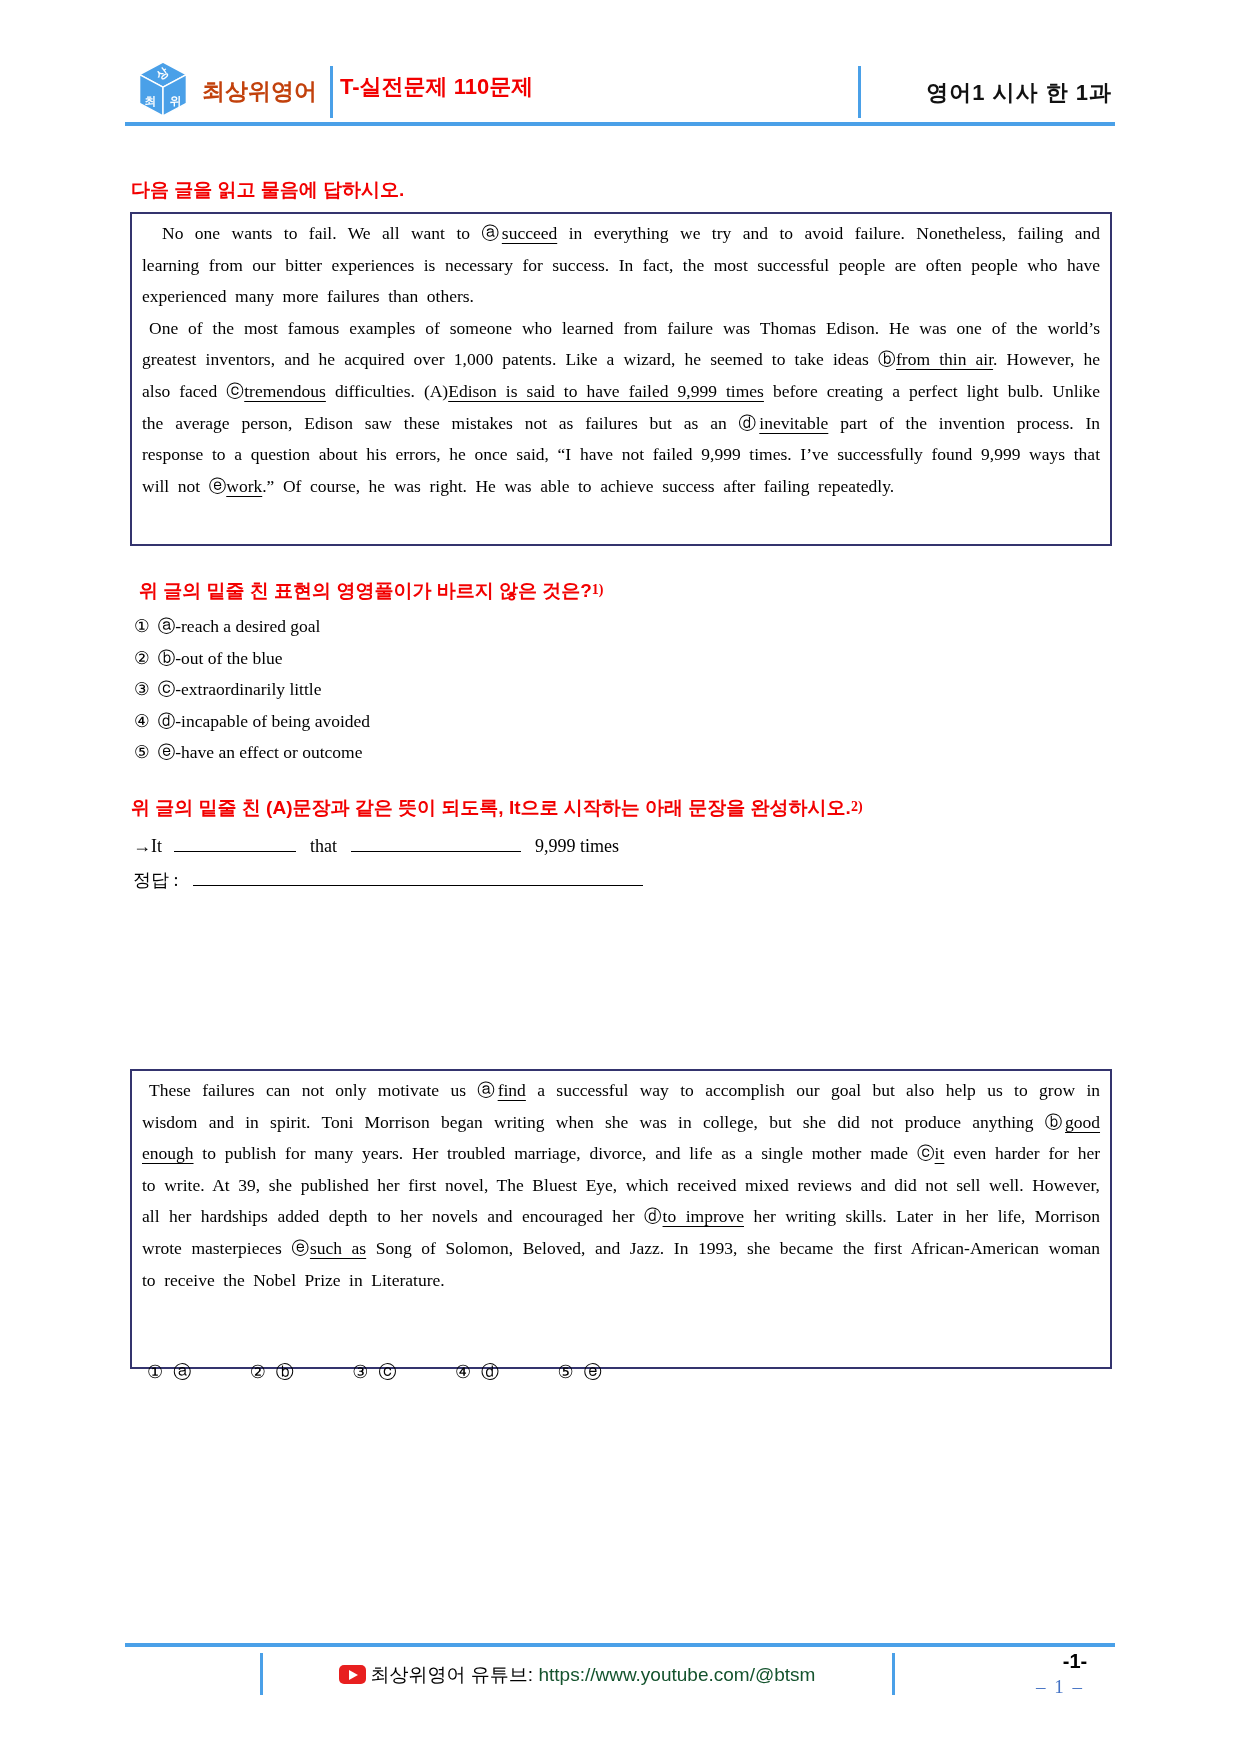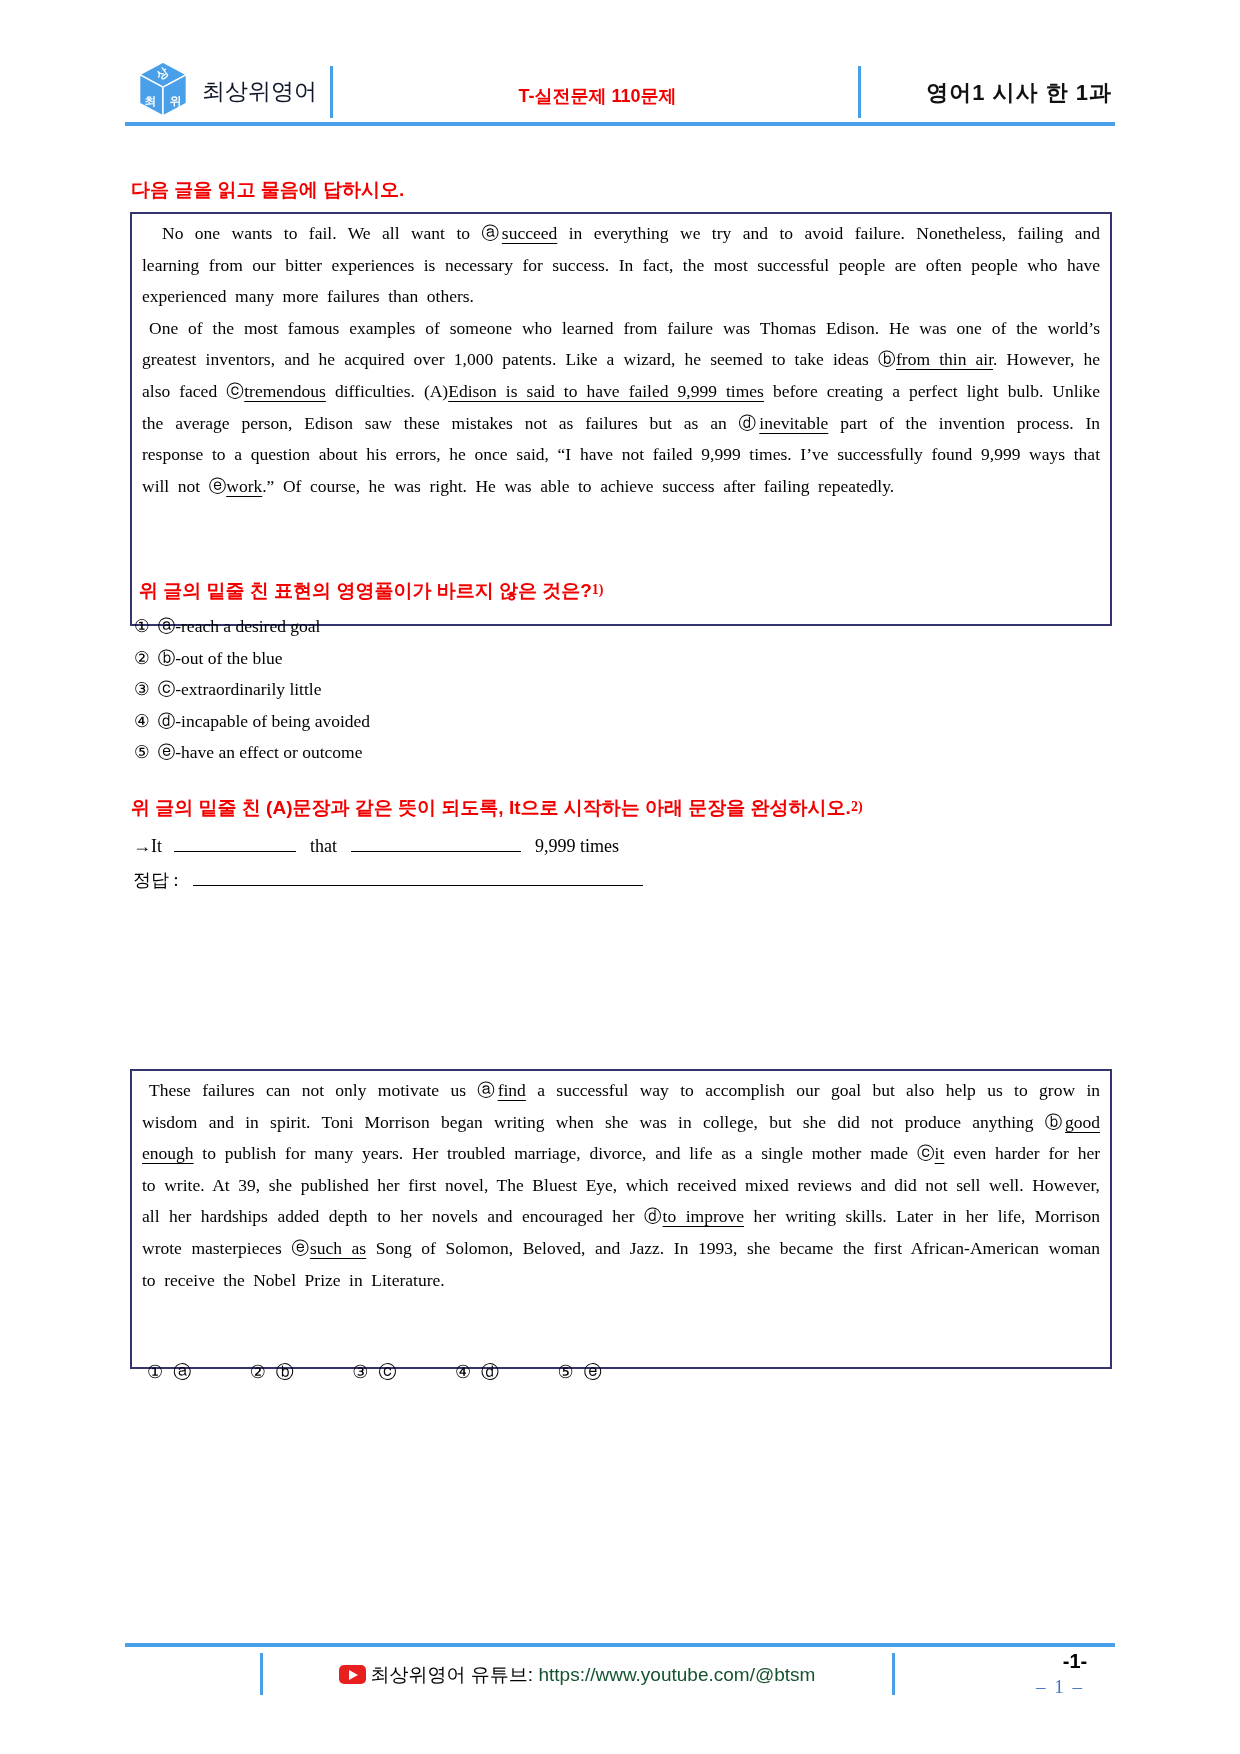--- a/index.html
+++ b/index.html
@@ -6,27 +6,27 @@
   body { background:#e8e8e8; }
   .page {
     position:relative; width:1240px; height:1754px; margin:0 auto;
     background:#ffffff; overflow:hidden;
     font-family:"Liberation Serif","DejaVu Serif",serif; color:#000;
   }
   
   .logo { position:absolute; left:136px; top:60px; width:54px; height:58px; }
   .brand { position:absolute; left:202px; top:76px;
     font-family:"Liberation Sans","DejaVu Sans",sans-serif;
-    font-weight:normal; font-size:23px; color:#0f172a; }
+    font-weight:bold; font-size:23px; color:#c2410c; }
   .vbar { position:absolute; width:3px; background:#4aa0e8; }
   .hbar1 { left:330px; top:66px; height:52px; }
   .hbar2 { left:858px; top:66px; height:52px; }
-  .hcenter { position:absolute; left:340px; top:84px; width:515px; text-align:center;
+  .hcenter { position:absolute; left:340px; top:72px; width:515px; text-align:left;
     font-family:"Liberation Sans","DejaVu Sans",sans-serif;
-    font-weight:bold; font-size:18px; color:#f20000; }
+    font-weight:bold; font-size:22px; color:#f20000; }
   .hright { position:absolute; left:862px; top:78px; width:250px; text-align:right;
     font-family:"Liberation Sans","DejaVu Sans",sans-serif;
     font-weight:bold; font-size:22px; color:#111; letter-spacing:1px; }
   .hline { position:absolute; left:125px; top:122px; width:990px; height:4px; background:#4aa0e8; }
   
   .redhead { position:absolute; font-family:"Liberation Sans","DejaVu Sans",sans-serif;
     font-weight:bold; font-size:19px; color:#f20000; }
   .qmarker { font-family:"Liberation Serif","DejaVu Serif",serif;
     font-size:14px; position:relative; top:-3px; font-weight:bold; }
   
@@ -84,21 +84,21 @@
     <div class="brand">최상위영어</div>
     <div class="vbar hbar1"></div>
     <div class="hcenter">T-실전문제 110문제</div>
     <div class="vbar hbar2"></div>
     <div class="hright">영어1 시사 한 1과</div>
     <div class="hline"></div>
   </div>
 
   <div class="redhead" style="left:131px; top:177px;">다음 글을 읽고 물음에 답하시오.</div>
 
-  <div class="pbox" style="top:212px; height:414px;">
+  <div class="pbox" style="top:212px; height:334px;">
     <p class="indent2"><span>No one wants to fail. We all want to </span><span>ⓐ</span><span class="useg">succeed</span><span> in everything we try and to avoid failure. Nonetheless, failing and learning from our bitter experiences is necessary for success. In fact, the most successful people are often people who have experienced many more failures than others.</span></p>
     <p class="indent1"><span>One of the most famous examples of someone who learned from failure was Thomas Edison. He was one of the world’s greatest inventors, and he acquired over 1,000 patents. Like a wizard, he seemed to take ideas </span><span>ⓑ</span><span class="useg">from thin air</span><span>. However, he also faced </span><span>ⓒ</span><span class="useg">tremendous</span><span> difficulties. (A)</span><span class="useg">Edison is said to have failed 9,999 times</span><span> before creating a perfect light bulb. Unlike the average person, Edison saw these mistakes not as failures but as an </span><span>ⓓ</span><span class="useg">inevitable</span><span> part of the invention process. In response to a question about his errors, he once said, “I have not failed 9,999 times. I’ve successfully found 9,999 ways that will not </span><span>ⓔ</span><span class="useg">work</span><span>.” Of course, he was right. He was able to achieve success after failing repeatedly.</span></p>
   </div>
 
   <div class="redhead" style="left:139px; top:578px;"><span>위 글의 밑줄 친 표현의 영영풀이가 바르지 않은 것은?</span><span class="qmarker">1)</span></div>
 
   <div class="choices" style="top:611px;">
     <div class="choice-row"><span class="cnum">①</span><span>ⓐ-reach a desired goal</span></div>
     <div class="choice-row"><span class="cnum">②</span><span>ⓑ-out of the blue</span></div>
     <div class="choice-row"><span class="cnum">③</span><span>ⓒ-extraordinarily little</span></div>

